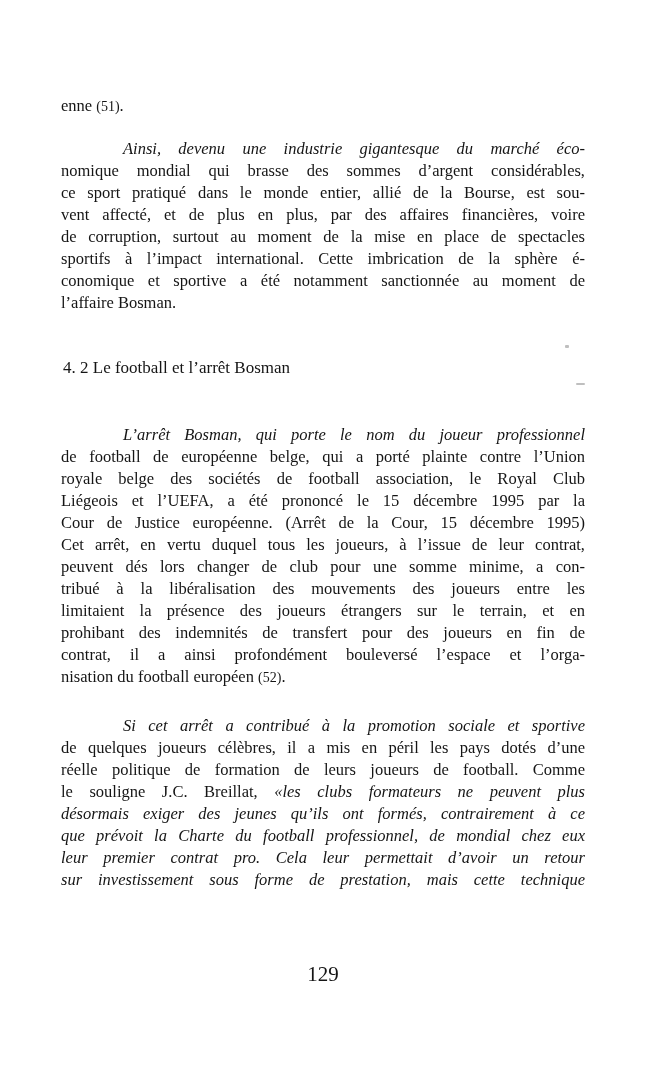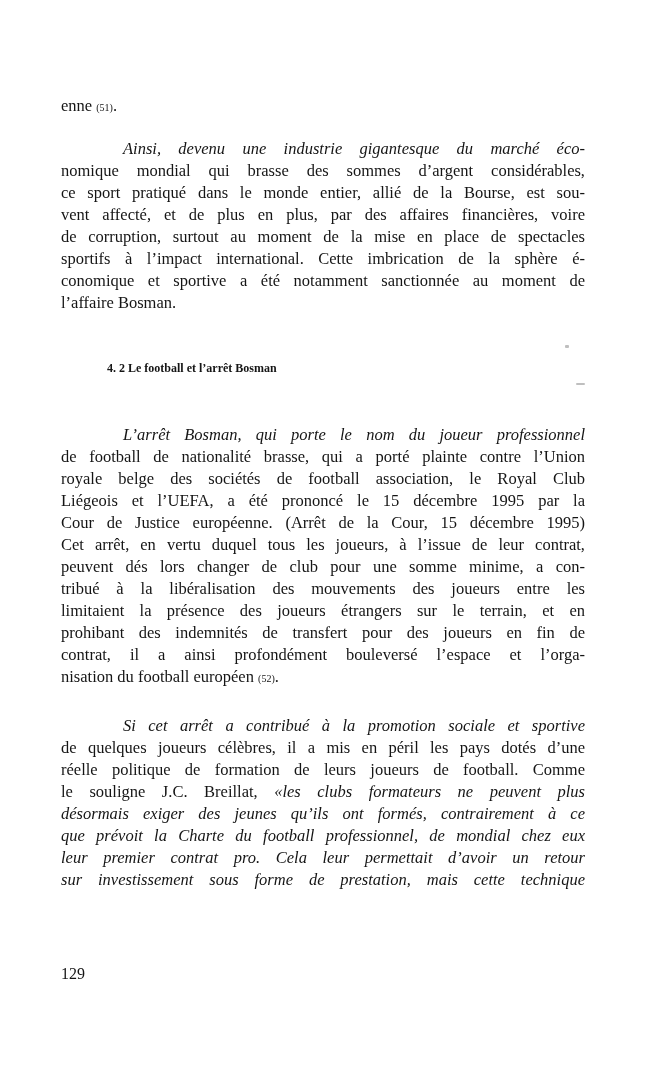--- a/index.html
+++ b/index.html
@@ -20,35 +20,35 @@
     font-size: 16.5px;
     line-height: 22px;
   }
   .line {
     text-align: justify;
     text-align-last: justify;
   }
   .line.last { text-align-last: left; }
   .line.indent { text-indent: 62px; font-style: italic; }
   .seg.it { font-style: italic; }
-  .seg.fn { font-size: 10px; }
+  .seg.fn { font-size: 14px; }
   .heading {
     position: absolute;
     left: 63px;
     width: 524px;
-    font-size: 12px;
+    font-size: 17px;
     line-height: 22px;
-    font-weight: bold;
-    margin-left: 44px;
+    font-weight: normal;
   }
   .page-number {
     position: absolute;
     left: 61px;
     width: 524px;
-    font-size: 16px;
+    text-align: center;
+    font-size: 21px;
     line-height: 22px;
   }
   .speck {
     position: absolute;
     background: #8a8a8a;
     opacity: 0.55;
     border-radius: 1px;
   }
   #speck-1 { left: 565px; top: 345px; width: 4px; height: 3px; }
   #speck-2 { left: 576px; top: 383px; width: 9px; height: 2px; }
@@ -70,21 +70,21 @@
       <div class="line"><span class="seg">de corruption, surtout au moment de la mise en place de spectacles</span></div>
       <div class="line"><span class="seg">sportifs à l’impact international. Cette imbrication de la sphère é-</span></div>
       <div class="line"><span class="seg">conomique et sportive a été notamment sanctionnée au moment de</span></div>
       <div class="line last"><span class="seg">l’affaire Bosman.</span></div>
     </div>
 
   <div class="heading" style="top: 357px;">4. 2 Le football et l’arrêt Bosman</div>
 
   <div class="text-block" style="top: 424px;">
       <div class="line indent"><span class="seg">L’arrêt Bosman, qui porte le nom du joueur professionnel</span></div>
-      <div class="line"><span class="seg">de football de nationalité brasse, qui a porté plainte contre l’Union</span></div>
+      <div class="line"><span class="seg">de football de européenne belge, qui a porté plainte contre l’Union</span></div>
       <div class="line"><span class="seg">royale belge des sociétés de football association, le Royal Club</span></div>
       <div class="line"><span class="seg">Liégeois et l’UEFA, a été prononcé le 15 décembre 1995 par la</span></div>
       <div class="line"><span class="seg">Cour de Justice européenne. (Arrêt de la Cour, 15 décembre 1995)</span></div>
       <div class="line"><span class="seg">Cet arrêt, en vertu duquel tous les joueurs, à l’issue de leur contrat,</span></div>
       <div class="line"><span class="seg">peuvent dés lors changer de club pour une somme minime, a con-</span></div>
       <div class="line"><span class="seg">tribué à la libéralisation des mouvements des joueurs entre les</span></div>
       <div class="line"><span class="seg">limitaient la présence des joueurs étrangers sur le terrain, et en</span></div>
       <div class="line"><span class="seg">prohibant des indemnités de transfert pour des joueurs en fin de</span></div>
       <div class="line"><span class="seg">contrat, il a ainsi profondément bouleversé l’espace et l’orga-</span></div>
       <div class="line last"><span class="seg">nisation du football européen </span><span class="seg fn">(52)</span><span class="seg">.</span></div>

